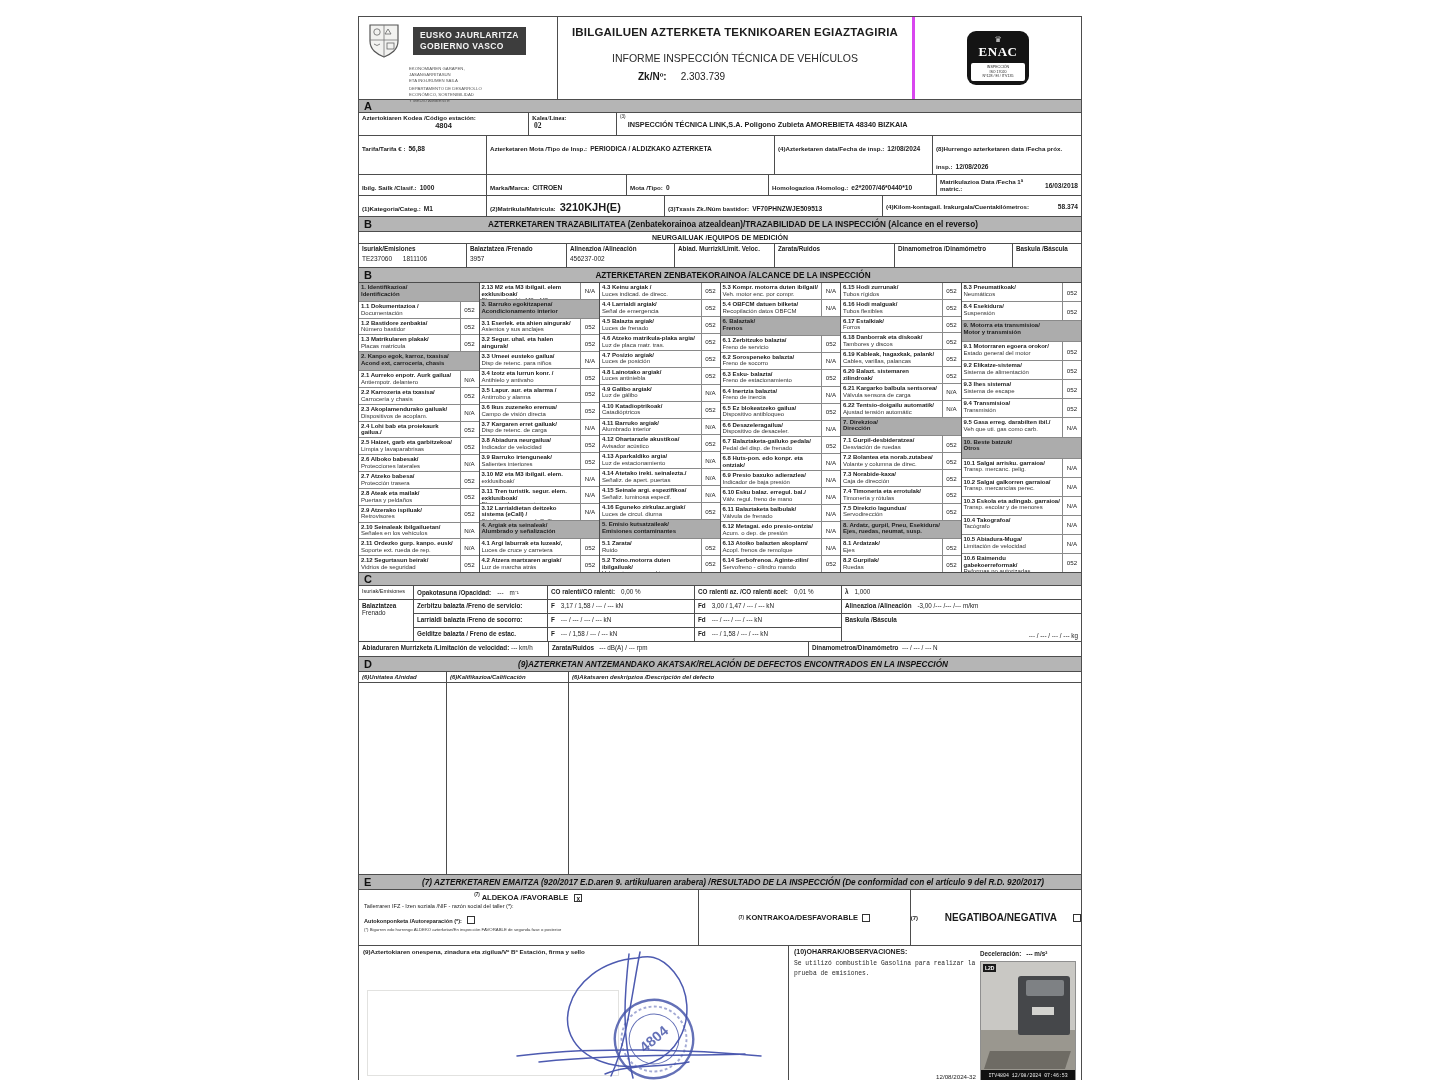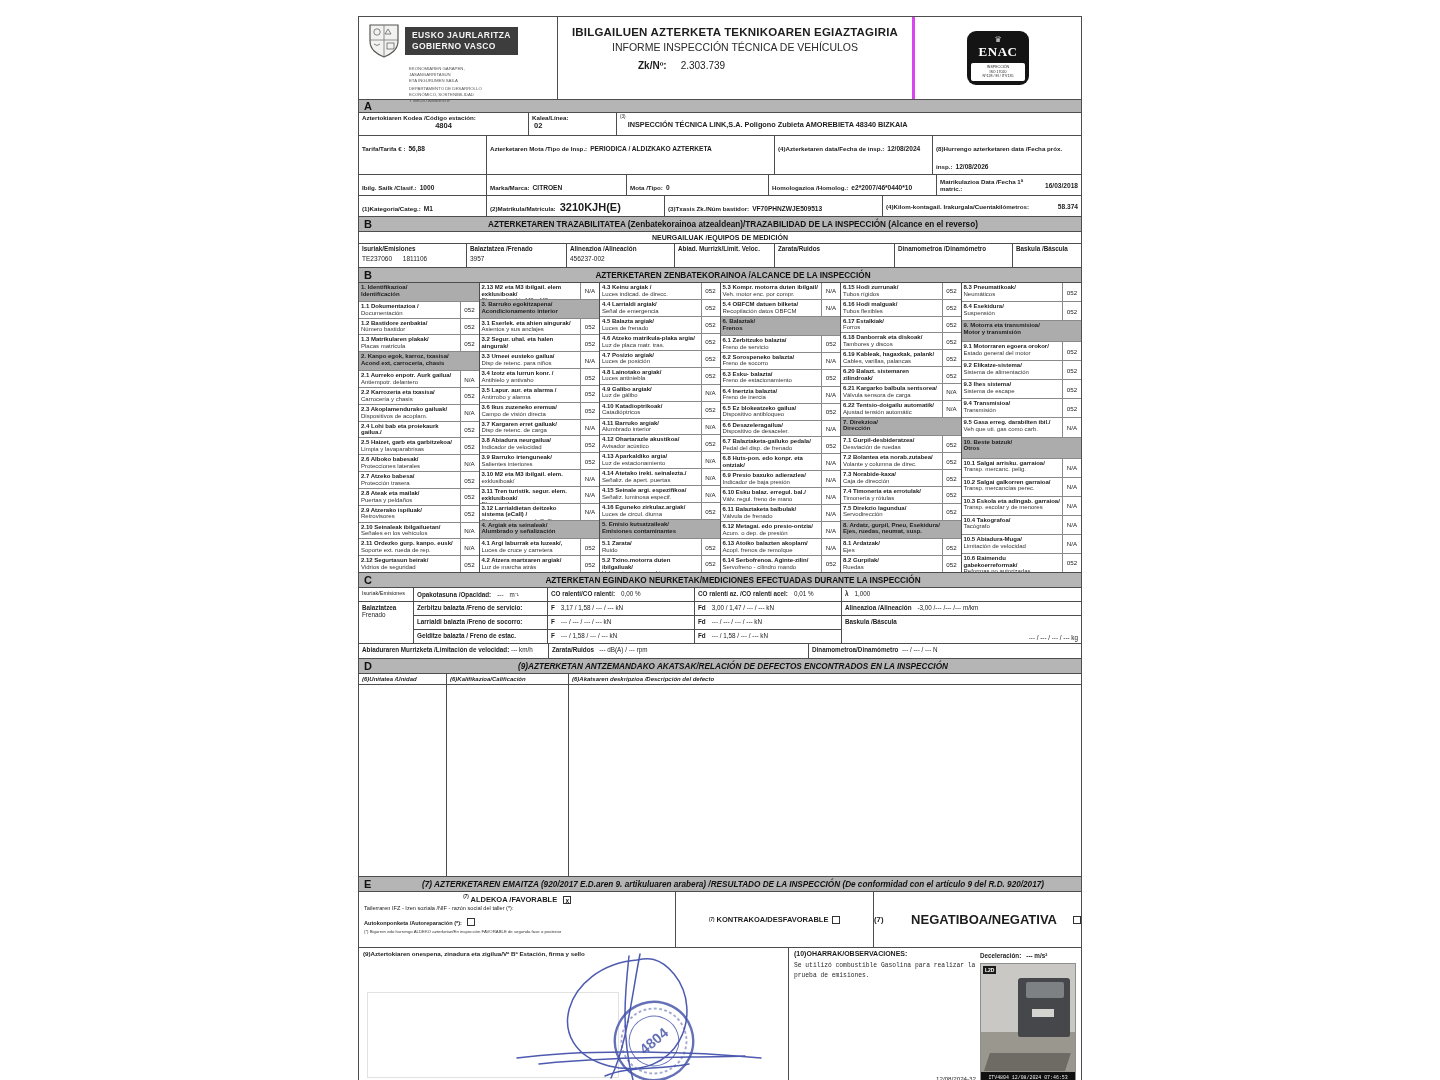--- a/index.html
+++ b/index.html
@@ -2,27 +2,27 @@
 <html><head>
 <meta charset="utf-8">
 <style>
   * { margin:0; padding:0; box-sizing:border-box; }
   html,body { width:1440px; height:1080px; background:#ffffff; font-family:"Liberation Sans", sans-serif; color:#1c1c1c; position:relative; overflow:hidden; }
   .doc { position:absolute; left:358px; top:16px; width:724px; }
 
   
   .hdr { display:flex; border:1px solid #4d4d4d; height:84px; background:#fff; }
   .hdr-left { width:198px; padding:6px 4px 2px 8px; }
-  .gov { display:flex; gap:4px; align-items:flex-start; }
+  .gov { display:flex; gap:12px; align-items:flex-start; }
   .gov-banner { background:#3d3d3d; color:#f4f4f4; font-weight:bold; font-size:8.5px; line-height:1.3; padding:3px 7px; letter-spacing:.4px; margin-top:4px; }
   .gov-dept { margin-left:42px; font-size:4.3px; color:#555; margin-top:3px; line-height:1.35; white-space:pre-line; }
   .gov-dept + .gov-dept { margin-top:3px; }
   .hdr-mid { flex:1; border-left:1px solid #4d4d4d; border-right:3px solid #d946ef; text-align:center; padding-top:9px; }
   .title-eu { font-size:11.5px; font-weight:bold; letter-spacing:.2px; }
-  .title-es { font-size:10.5px; margin-top:3px; color:#2a2a2a; }
+  .title-es { font-size:10.5px; margin-top:14px; color:#2a2a2a; }
   .zk-row { margin-top:7px; font-size:10px; text-align:left; padding-left:80px; }
   .zk-row .lb { font-weight:bold; }
   .zk-row .vl { margin-left:14px; }
   .hdr-right { width:166px; display:flex; align-items:center; justify-content:center; }
   .enac { width:62px; background:#141414; border-radius:9px; padding:5px 4px 4px; text-align:center; color:#fff; }
   .enac-crown { font-size:8px; line-height:1; color:#ddd; }
   .enac-name { font-family:"Liberation Serif", serif; font-weight:bold; font-size:13px; letter-spacing:.5px; }
   .enac-box { background:#fff; color:#222; font-size:3.6px; margin-top:3px; border-radius:2px; padding:2px 1px; line-height:1.35; white-space:pre-line; }
 
   
@@ -98,21 +98,21 @@
   
   .e-row { display:flex; border:0 solid #4d4d4d; border-left-width:1px; border-right-width:1px; border-bottom-width:1px; min-height:56px; }
   .e-left { width:340px; border-right:1px solid #4d4d4d; padding:2px 5px; }
   .e-fav { text-align:center; font-size:7.5px; font-weight:bold; }
   .sup { font-size:60%; vertical-align:super; font-weight:bold; }
   .chk { display:inline-block; width:8px; height:8px; border:1px solid #333; font-size:6.5px; line-height:7px; text-align:center; vertical-align:-1px; margin-left:4px; background:#fff; }
   .e-taller { font-size:5.6px; margin-top:1px; }
   .e-auto { font-size:5.6px; font-weight:bold; margin-top:7px; }
   .e-note { font-size:4.3px; margin-top:3px; color:#333; }
   .e-mid { width:212px; border-right:1px solid #4d4d4d; display:flex; align-items:center; justify-content:center; font-size:7.5px; font-weight:bold; }
-  .e-right2 { flex:1; display:flex; align-items:center; justify-content:center; font-size:13px; font-weight:bold;gap:12px; }
+  .e-right2 { flex:1; display:flex; align-items:center; justify-content:center; font-size:10px; font-weight:bold;gap:12px; }
 
   
   .f-row { display:flex; border:0 solid #4d4d4d; border-left-width:1px; border-right-width:1px; border-bottom-width:1px; height:138px; }
   .f-left { width:430px; border-right:1px solid #4d4d4d; position:relative; padding:2px 4px; overflow:hidden; }
   .f-left-lbl { font-size:6.2px; font-weight:bold; }
   .sig-frame { position:absolute; left:8px; top:44px; width:252px; height:86px; border:1px solid #e2e2e0; }
   .sig-svg { position:absolute; left:150px; top:4px; width:262px; height:132px; }
   .stamp { position:absolute; left:252px; top:50px; width:86px; height:86px; opacity:.82; transform:rotate(-18deg); }
   .f-right { flex:1; position:relative; padding:2px 5px; display:flex; gap:4px; }
   .obs-area { flex:1; position:relative; min-width:0; }
@@ -180,21 +180,21 @@
 
   <div class="bar">
     <div class="bar-letter">A</div>
   </div>
   <div id="a-rows">
       <div class="a-row">
         <div class="a-cell stack-c" style="width: 170px;">
           <span class="a-lbl">Aztertokiaren Kodea /Código estación:</span>
           <span class="a-val">4804</span>
         </div>
-        <div class="a-cell stack" style="width: 88px;">
+        <div class="a-cell stack" style="width: 88px; font-family: Liberation Serif, serif;">
           <span class="a-lbl">Kalea/Línea:</span>
           <span class="a-val">02</span>
         </div>
         <div class="a-cell station" style="flex: 1 1 0%;">
           <span class="a-lbl">(3)</span>
           <span class="a-val">INSPECCIÓN TÉCNICA LINK,S.A. Poligono Zubieta AMOREBIETA 48340 BIZKAIA</span>
         </div>
       </div>
       <div class="a-row">
         <div class="a-cell inline" style="width: 128px;"><span class="a-lbl">Tarifa/Tarifa € :</span><span class="a-val">56,88</span></div>
@@ -943,21 +943,20 @@
             <span class="eu">10.6 Baimendu gabekoerreformak/</span>
             <span class="es">Reformas no autorizadas</span>
           </div>
           <div class="cl-val">052</div>
         </div>
       </div>
     </div>
 
   <div class="bar">
     <div class="bar-letter">C</div>
-    <div class="bar-title">AZTERKETAN EGINDAKO NEURKETAK/MEDICIONES EFECTUADAS DURANTE LA INSPECCIÓN</div>
   </div>
   <div class="c-grid">
     <div class="cc small-cell">Isuriak/Emisiones</div>
     <div class="cc"><span class="lb">Opakotasuna /Opacidad:</span><span class="vl">---</span><span class="vl">m⁻¹</span></div>
     <div class="cc"><span class="lb">CO ralentí/CO ralentí:</span><span class="vl">0,00 %</span></div>
     <div class="cc"><span class="lb">CO ralentí az. /CO ralentí acel:</span><span class="vl">0,01 %</span></div>
     <div class="cc last"><span class="lb">λ</span><span class="vl">1,000</span></div>
 
     <div class="cc span3">
         <span class="lb" style="display:block">Balaztatzea</span>

